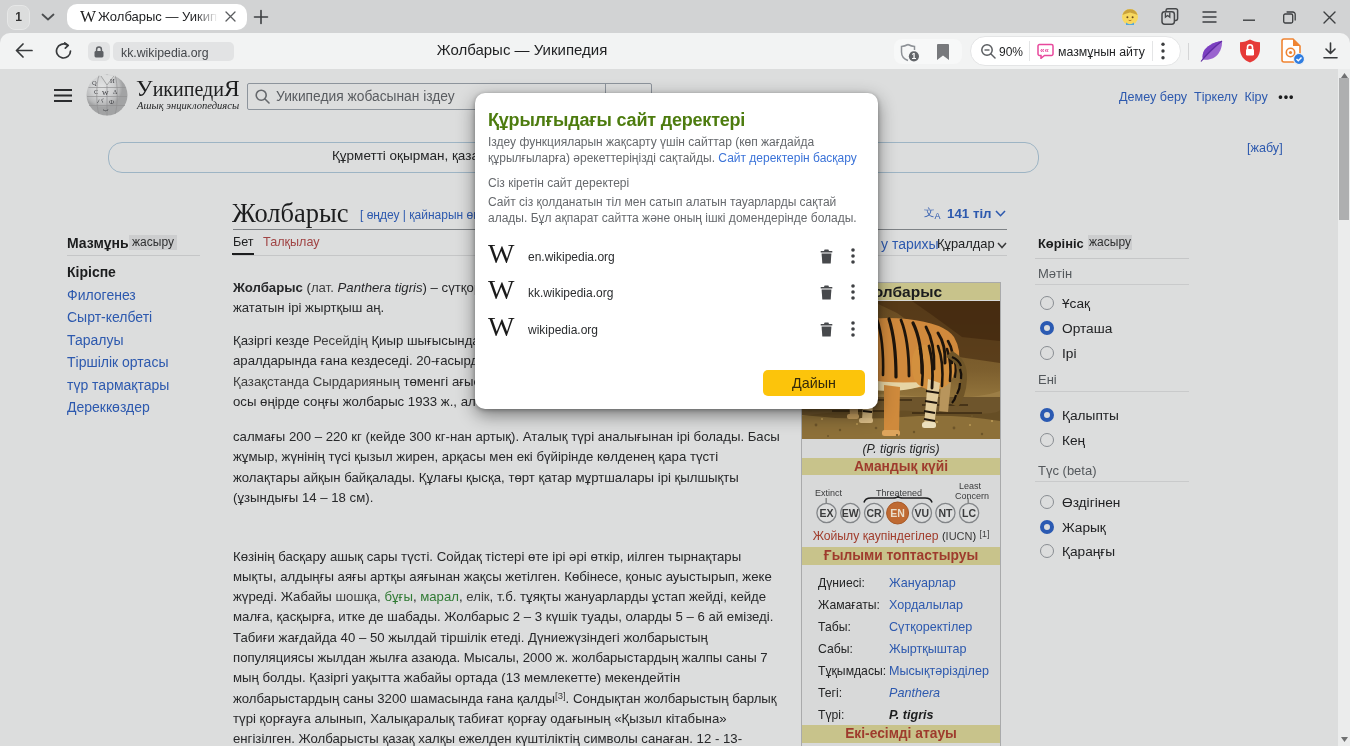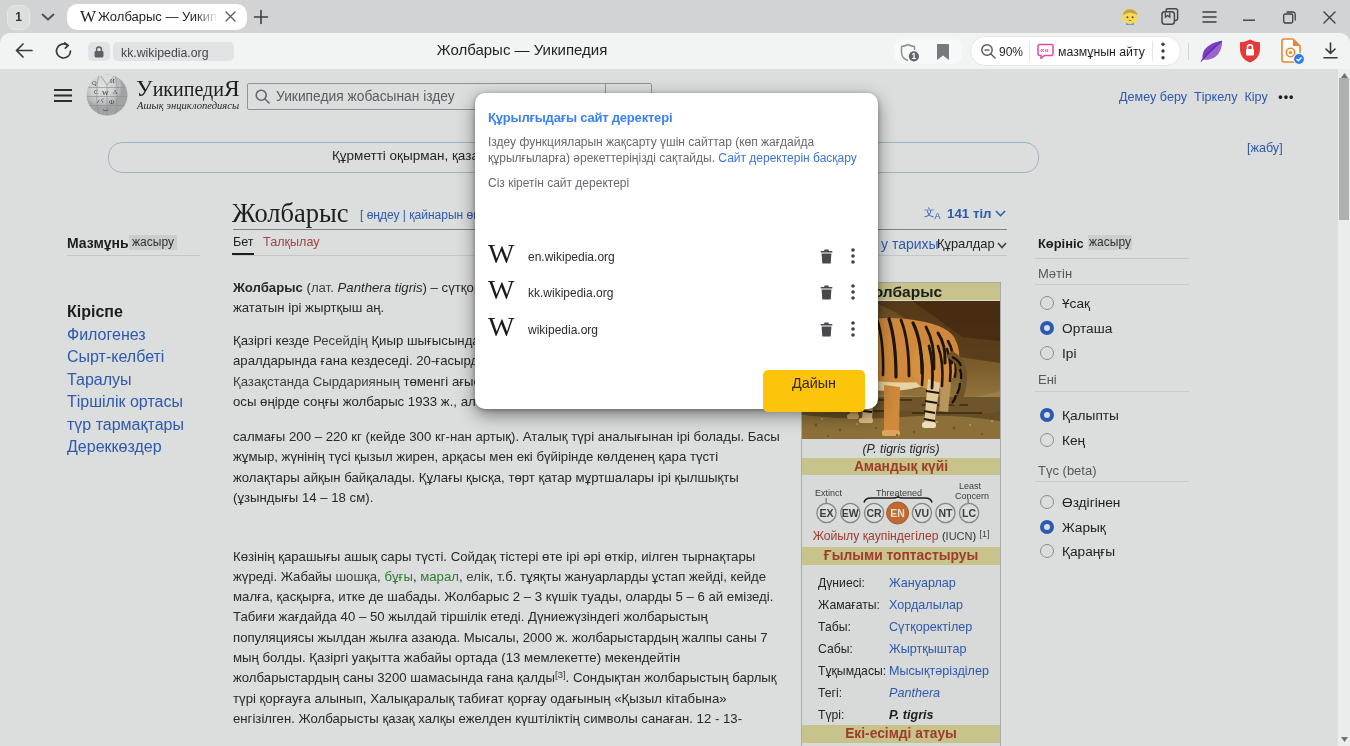--- a/index.html
+++ b/index.html
@@ -32,21 +32,21 @@
   .radio { position:absolute; width:14px; height:14px; border-radius:50%; border:1px solid #898d92; background:#dcdddd; }
   .radio.sel { border:4.5px solid #2b5ab2; background:#dcdddd; }
   .rlab { position:absolute; font-size:13.7px; color:#212224; }
   
   #popup { position:absolute; left:475px; top:93px; width:403px; height:316px; background:#ffffff; border-radius:10px; box-shadow:0 6px 18px rgba(0,0,0,0.45), 0 1px 4px rgba(0,0,0,0.3); }
   .wrow { position:absolute; left:13px; }
   .wlogo { position:absolute; left:0px; top:-5px; font-family:"Liberation Serif",serif; font-size:28px; line-height:28px; color:#1a1a1a; }
   .wdom { position:absolute; left:40px; top:5px; font-size:12px; color:#2a2c2e; white-space:nowrap; }
   .trash { position:absolute; left:345px; }
   .dots { position:absolute; left:376px; }
-  #donebtn { position:absolute; left:288px; top:277px; width:102px; height:42px; background:#fcc40b; border-radius:5px; text-align:center; line-height:26px; font-size:14.3px; color:#33290a; }
+  #donebtn { position:absolute; left:288px; top:277px; width:102px; height:26px; background:#fcc40b; border-radius:5px; text-align:center; line-height:26px; font-size:14.3px; color:#33290a; }
   svg { display:block; position:absolute; }
   sup { line-height:0; position:relative; top:1px; vertical-align:baseline; font-size:9.5px; }
   sup span, .para sup { }
 </style>
 </head>
 <body>
 <div id="app">
 
   <div id="tabbar">
     <div id="grpbtn">1</div>
@@ -252,21 +252,21 @@
     <div class="abs" style="left:881px;top:167px;font-size:14px;color:#2d59ae;">у тарихы</div>
     <div class="abs" style="left:937px;top:167px;font-size:12.9px;color:#202122;">Құралдар</div>
     <svg class="abs" style="left:997px;top:173px" width="10" height="7" viewBox="0 0 10 7">
         <path d="M1 1 L5 5.5 L9 1" fill="none" stroke="#3a3b3c" stroke-width="1.5"></path>
       </svg>
     <div class="abs" style="left:233px;top:186px;width:774px;height:1px;background:#c5c6c7;"></div>
 
     <div class="abs" style="left:67px;top:166px;font-size:14px;font-weight:bold;color:#1c1d1e;text-align:center;">Мазмұны</div>
     <div class="abs" style="left:129px;top:166px;width:48px;height:15px;background:#cccdce;color:#2e2f30;font-size:12px;text-align:center;line-height:15px;">жасыру</div>
     <div class="abs" style="left:67px;top:186px;width:133px;height:1px;background:#c5c6c7;"></div>
-    <div class="abs" style="left:67px;top:192px;font-size:16px;line-height:22.5px;color:#2d59ae;margin-top:40px;">
+    <div class="abs" style="left:67px;top:192px;font-size:14px;line-height:22.5px;color:#2d59ae;">
       <div style="color:#1c1d1e;font-weight:bold;">Кіріспе</div>
       <div>Филогенез</div>
       <div>Сырт-келбеті</div>
       <div>Таралуы</div>
       <div>Тіршілік ортасы</div>
       <div>түр тармақтары</div>
       <div>Дереккөздер</div>
     </div>
 
     <div class="para" style="top:208.6px;">
@@ -279,21 +279,22 @@
       <div><span class="wlink">Қазақстанда Сырдарияның</span> төменгі ағысында, Іле өзенінің аңғарында кездескен,</div>
       <div>осы өңірде соңғы жолбарыс 1933 ж., ал Іле аңғарында 1948 ж. атылған.</div>
     </div>
     <div class="para" style="top:358.1px;">
       <div>салмағы 200 – 220 кг (кейде 300 кг-нан артық). Аталық түрі аналығынан ірі болады. Басы</div>
       <div>жұмыр, жүнінің түсі қызыл жирен, арқасы мен екі бүйірінде көлденең қара түсті</div>
       <div>жолақтары айқын байқалады. Құлағы қысқа, төрт қатар мұртшалары ірі қылшықты</div>
       <div>(ұзындығы 14 – 18 см).</div>
     </div>
     <div class="para" style="top:477.6px;">
-      <div>Көзінің қарашығы ашық сары түсті. Сойдақ тістері өте ірі әрі өткір, иілген тырнақтары</div>
+      <div>Көзінің басқару ашық сары түсті. Сойдақ тістері өте ірі әрі өткір, иілген тырнақтары</div>
+      <div>мықты, алдыңғы аяғы артқы аяғынан жақсы жетілген. Көбінесе, қоныс ауыстырып, жеке</div>
       <div>жүреді. Жабайы <span class="wlink">шошқа</span>, <span class="glink">бұғы</span>, <span class="glink">марал</span>, <span class="wlink">елік</span>, т.б. тұяқты жануарларды ұстап жейді, кейде</div>
       <div>малға, қасқырға, итке де шабады. Жолбарыс 2 – 3 күшік туады, оларды 5 – 6 ай емізеді.</div>
       <div>Табиғи жағдайда 40 – 50 жылдай тіршілік етеді. Дүниежүзіндегі жолбарыстың</div>
       <div>популяциясы жылдан жылға азаюда. Мысалы, 2000 ж. жолбарыстардың жалпы саны 7</div>
       <div>мың болды. Қазіргі уақытта жабайы ортада (13 мемлекетте) мекендейтін</div>
       <div>жолбарыстардың саны 3200 шамасында ғана қалды<sup class="wlink" style="top:-4px;">[3]</sup>. Сондықтан жолбарыстың барлық</div>
       <div>түрі қорғауға алынып, Халықаралық табиғат қорғау одағының «Қызыл кітабына»</div>
       <div>енгізілген. Жолбарысты қазақ халқы ежелден күштіліктің символы санаған. 12 - 13-</div>
     </div>
 
@@ -480,23 +481,24 @@
   <div class="abs" style="left:1338px;top:69px;width:12px;height:677px;background:#ebecec;"></div>
   <svg class="abs" style="left:1341px;top:73px" width="7" height="5" viewBox="0 0 7 5">
       <path d="M0 5 L3.5 0 L7 5 Z" fill="#707172"></path>
     </svg>
   <svg class="abs" style="left:1341px;top:737px" width="7" height="5" viewBox="0 0 7 5">
       <path d="M0 0 L3.5 5 L7 0 Z" fill="#707172"></path>
     </svg>
   <div class="abs" style="left:1339px;top:78px;width:10px;height:142px;background:#aeafb0;"></div>
 
   <div id="popup">
-    <div class="abs" style="left:13px;top:17px;font-size:13px;font-weight:bold;color:#3b82f6;letter-spacing:-0.2px;">Құрылғыдағы сайт деректері</div>
+    <div class="abs" style="left:13px;top:17px;font-size:18px;font-weight:bold;color:#4d7c0f;letter-spacing:-0.2px;">Құрылғыдағы сайт деректері</div>
     <div class="abs" style="left:13px;top:42px;font-size:12px;line-height:15.5px;color:#66696d;white-space:nowrap;">Іздеу функцияларын жақсарту үшін сайттар (көп жағдайда<br>құрылғыларға) әрекеттеріңізді сақтайды. <span style="color:#3b73d8;">Сайт деректерін басқару</span></div>
     <div class="abs" style="left:13px;top:83px;font-size:12px;line-height:15.5px;color:#66696d;white-space:nowrap;">Сіз кіретін сайт деректері</div>
+    <div class="abs" style="left:13px;top:102px;font-size:12px;line-height:15.5px;color:#66696d;white-space:nowrap;">Сайт сіз қолданатын тіл мен сатып алатын тауарларды сақтай<br>алады. Бұл ақпарат сайтта және оның ішкі домендерінде болады.</div>
     <div class="wrow" style="top:152px;">
         <span class="wlogo">W</span>
         <span class="wdom">en.wikipedia.org</span>
       </div>
     <div class="wrow" style="top:188px;">
         <span class="wlogo">W</span>
         <span class="wdom">kk.wikipedia.org</span>
       </div>
     <div class="wrow" style="top:225px;">
         <span class="wlogo">W</span>

